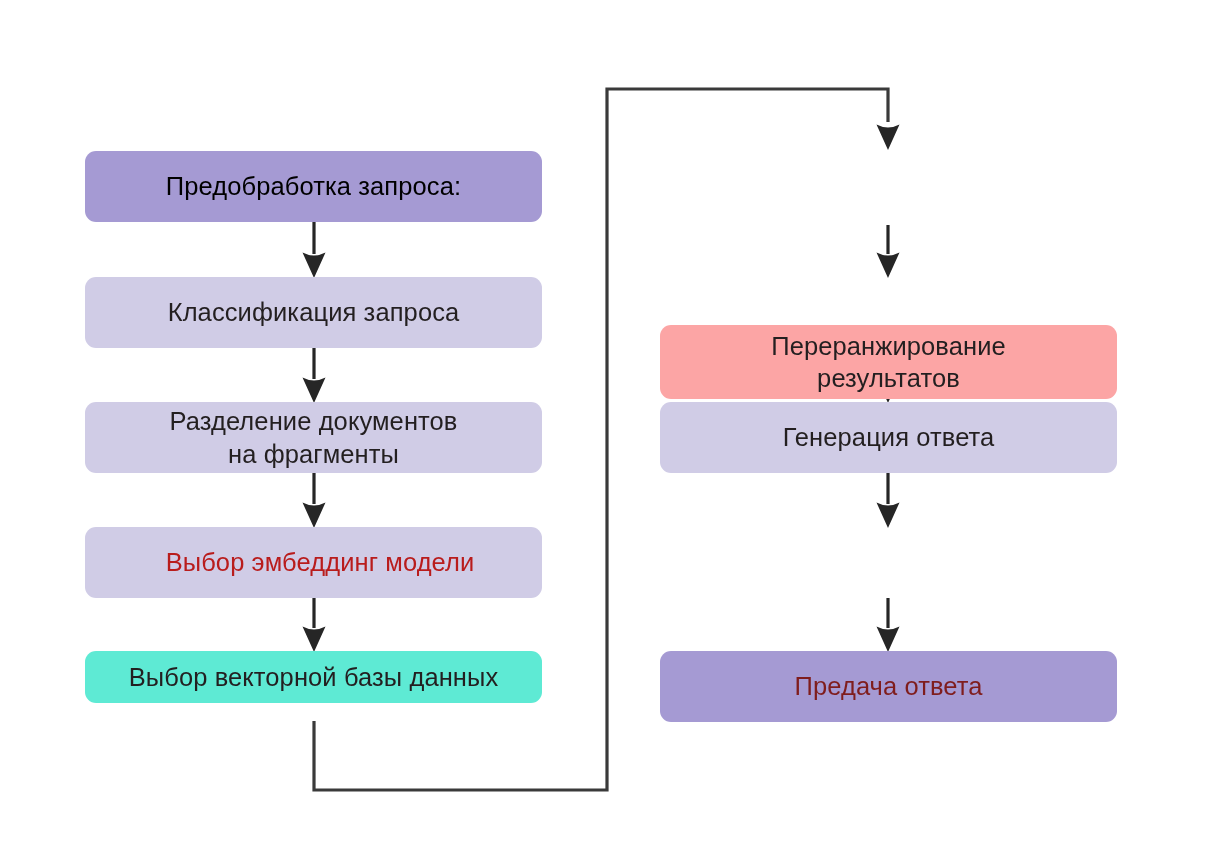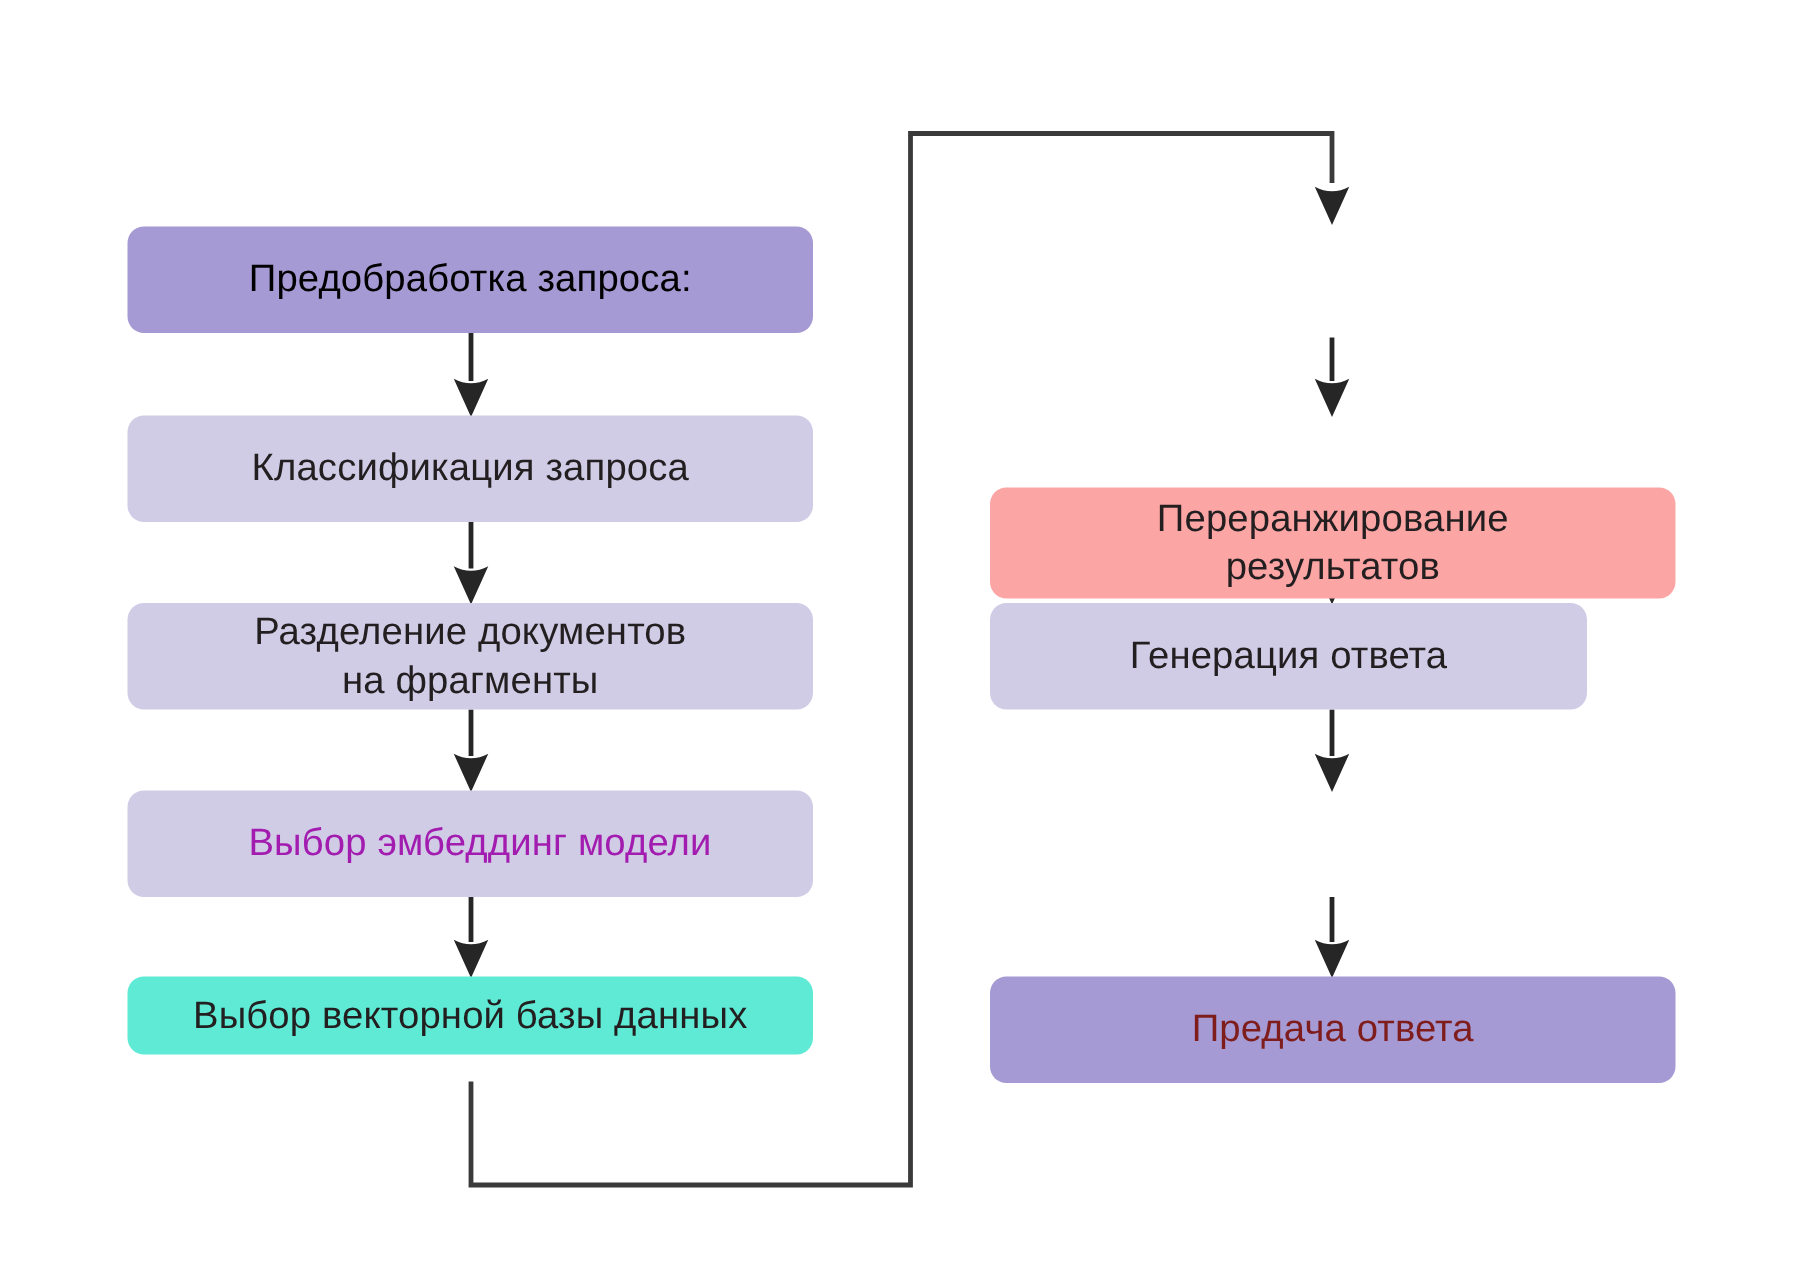--- a/index.html
+++ b/index.html
@@ -110,35 +110,35 @@
 
   <div class="node-box" style="left: 85px; top: 277px; width: 457px; height: 71px; background: rgb(208, 204, 230); color: rgb(35, 31, 32);">
     <span class="node-label">Классификация запроса</span>
   </div>
 
   <div class="node-box" style="left: 85px; top: 402px; width: 457px; height: 71px; background: rgb(208, 204, 230); color: rgb(35, 31, 32);">
     <span class="node-label">Разделение документов
 на фрагменты</span>
   </div>
 
-  <div class="node-box" style="left: 85px; top: 527px; width: 457px; height: 71px; background: rgb(208, 204, 230); color: #a21caf; padding-left: 23px;">
+  <div class="node-box" style="left: 85px; top: 527px; width: 457px; height: 71px; background: rgb(208, 204, 230); color: #b91c1c; padding-left: 23px;">
     <span class="node-label">Выбор эмбеддинг модели</span>
   </div>
 
   <div class="node-box" style="left: 85px; top: 651px; width: 457px; height: 52px; background: #5eead4; color: rgb(35, 31, 32);">
     <span class="node-label">Выбор векторной базы данных</span>
   </div>
 
 
   <div class="node-box" style="left: 660px; top: 277px; width: 457px; height: 74px; background: #fca5a5; color: rgb(35, 31, 32); margin-top: 48px;">
     <span class="node-label">Переранжирование
 результатов</span>
   </div>
 
-  <div class="node-box" style="left: 660px; top: 402px; width: 398px; height: 71px; background: rgb(208, 204, 230); color: rgb(35, 31, 32);">
+  <div class="node-box" style="left: 660px; top: 402px; width: 457px; height: 71px; background: rgb(208, 204, 230); color: rgb(35, 31, 32);">
     <span class="node-label">Генерация ответа</span>
   </div>
 
 
   <div class="node-box" style="left: 660px; top: 651px; width: 457px; height: 71px; background: rgb(165, 154, 211); color: #7f1d1d;">
     <span class="node-label">Предача ответа</span>
   </div>
 
 </div>
 

